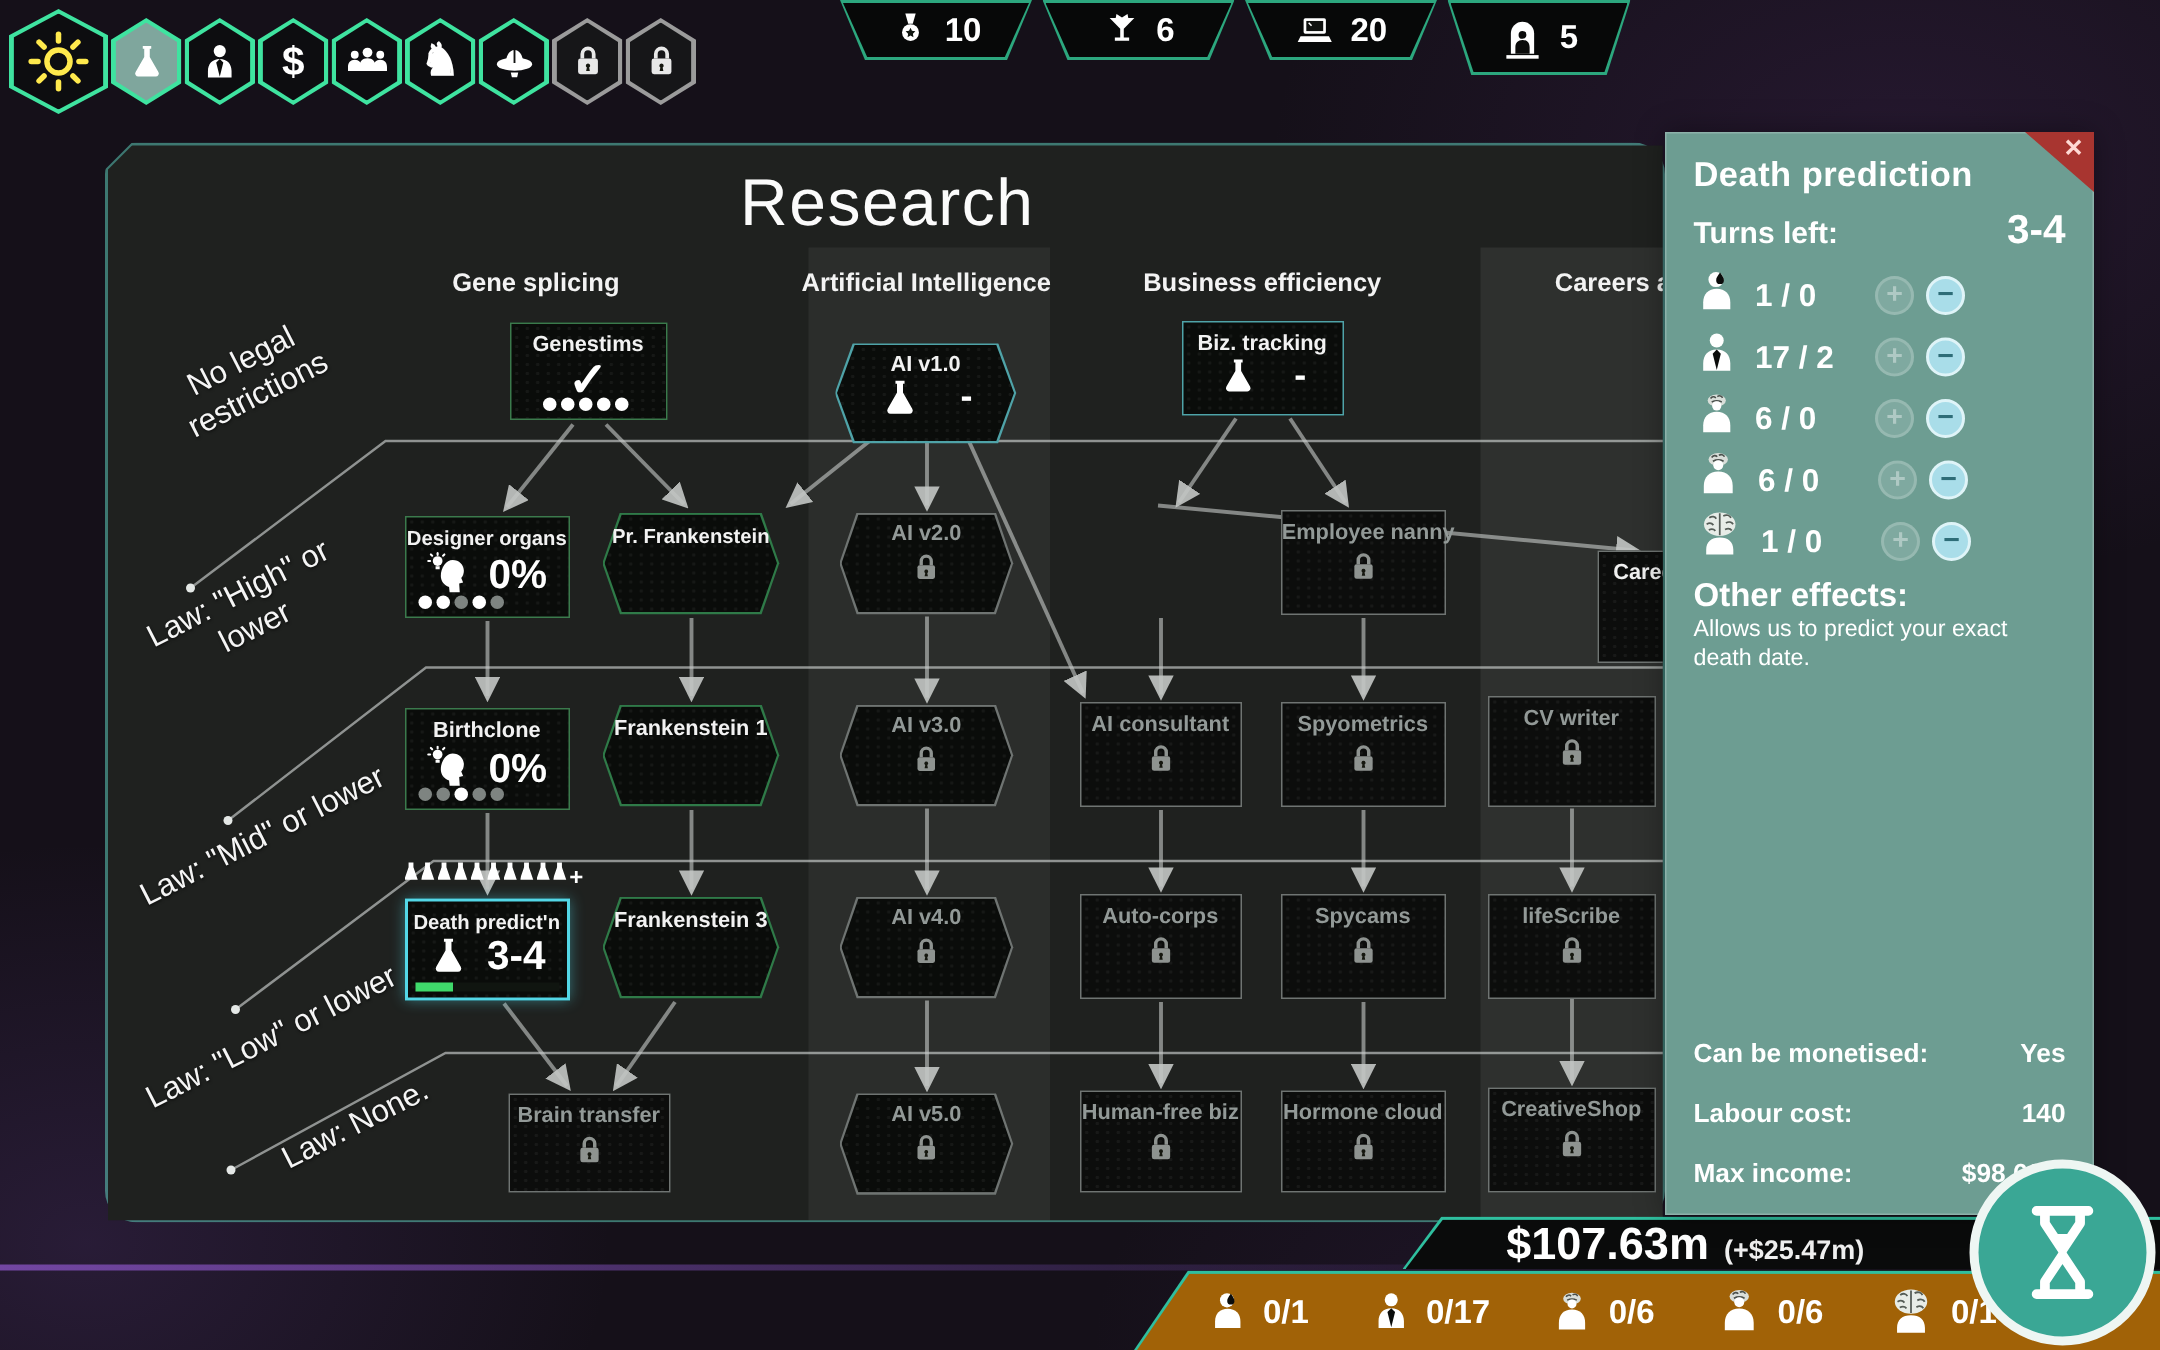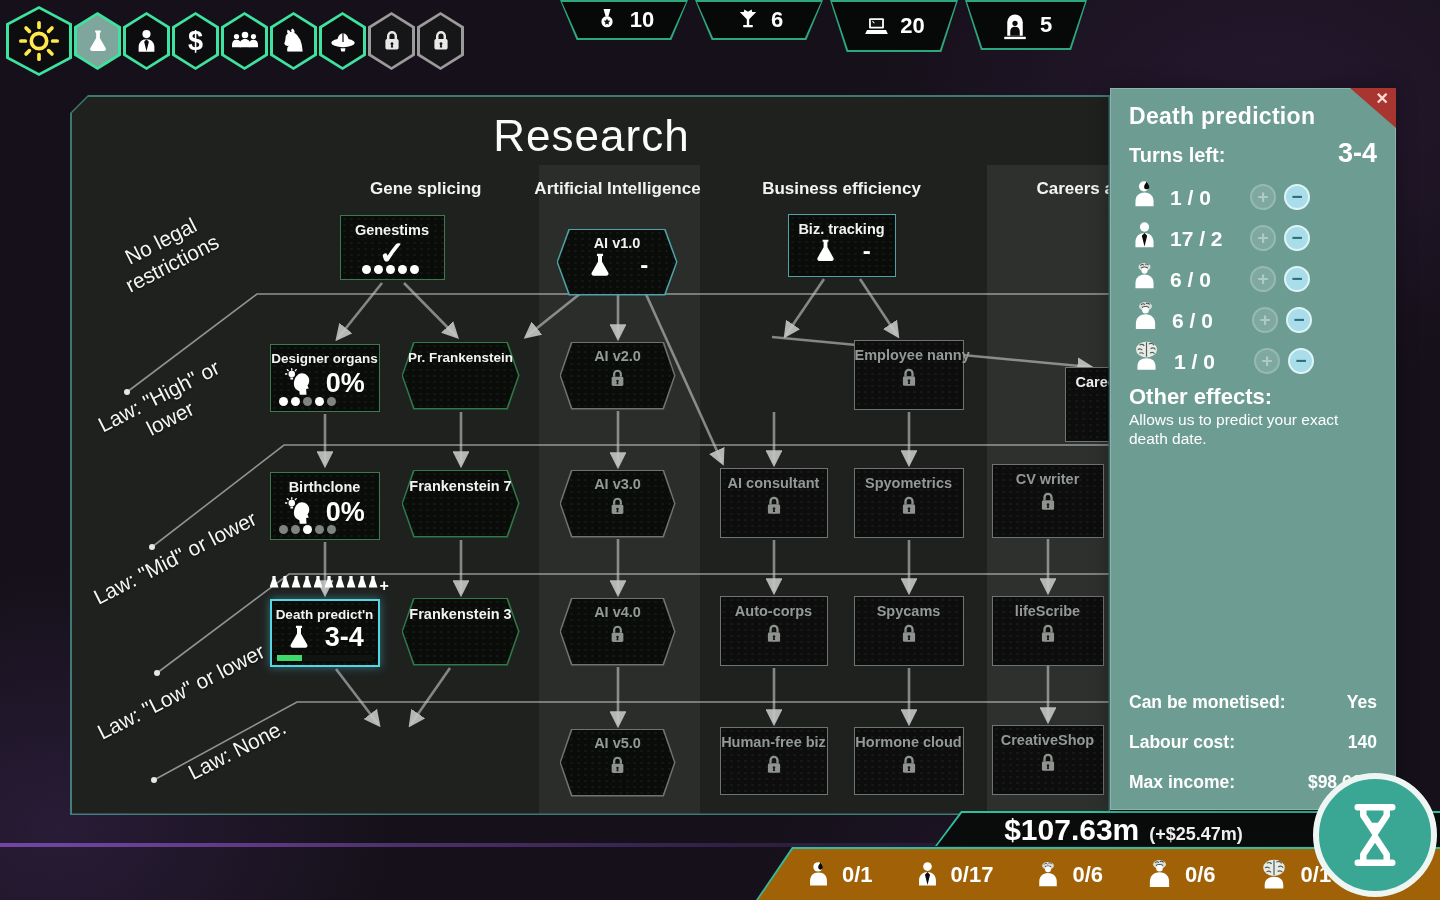--- a/index.html
+++ b/index.html
@@ -30,21 +30,21 @@
   
   .badges{left:560px;top:0;display:flex;gap:7px;z-index:40;align-items:flex-start;}
   .badge{position:relative;clip-path:polygon(0 0,100% 0,87% 100%,13% 100%);background:#2ca77e;}
   .badge .inner{position:absolute;inset:2px;clip-path:polygon(0 0,100% 0,87% 100%,13% 100%);
     background:#070808;display:flex;align-items:center;justify-content:center;gap:10px;}
   .badge .val{font-size:22px;font-weight:bold;color:#fff;}
 
   
   .rpanel-wrap{left:70px;top:95px;width:1040px;height:720px;z-index:10;
     background:rgba(95,205,185,.55);
-    clip-path:polygon(18px 0,100% 0,100% 100%,0 100%,0 18px);}
+    clip-path:polygon(18px 0,100% 0,100% 100%,0 100%,0 18px);border-radius:21px;}
   .rpanel{position:absolute;inset:1.5px;clip-path:polygon(17px 0,100% 0,100% 100%,0 100%,0 17px);
     background:#1f211f;overflow:hidden;}
   .stripe{position:absolute;top:68px;bottom:0;background:rgba(255,255,255,.055);}
   .rtitle{position:absolute;left:0;top:14px;width:1040px;text-align:center;
     font-size:44px;letter-spacing:1px;color:#fbfbfb;font-weight:400;}
   .colhead{position:absolute;top:82px;font-size:17px;font-weight:bold;color:#f3f3f3;white-space:nowrap;}
   .tier{position:absolute;color:#f5f5f5;font-size:21px;line-height:1.2;text-align:center;
     transform:rotate(-27deg);text-shadow:0 1px 2px rgba(0,0,0,.6);white-space:pre-line;}
 
   
@@ -307,21 +307,21 @@
     </div>
   </div>
   <div class="badge" style="width:128px;height:40px">
     <div class="inner">
       <svg class="ic" width="26" height="26" style="color:#fff">
           <use href="#i-cocktail"></use>
         </svg>
       <span class="val">6</span>
     </div>
   </div>
-  <div class="badge" style="width:128px;height:52px">
+  <div class="badge" style="width:128px;height:40px">
     <div class="inner">
       <svg class="ic" width="27" height="27" style="color:#fff">
           <use href="#i-laptop"></use>
         </svg>
       <span class="val">20</span>
     </div>
   </div>
   <div class="badge" style="width:122px;height:50px">
     <div class="inner">
       <svg class="ic" width="30" height="30" style="color:#fff">
@@ -332,21 +332,21 @@
   </div>
 </div>
 
 <div class="abs rpanel-wrap">
 <div class="rpanel">
   <div class="stripe" style="left:467px;width:161px"></div>
   <div class="stripe" style="left:915px;width:125px;background:rgba(255,255,255,.07)"></div>
 
   <div class="rtitle">Research</div>
 
-  <div class="colhead" style="left:230px;width:180px;text-align:right">Gene splicing</div>
+  <div class="colhead" style="left:230px;width:180px;text-align:left">Gene splicing</div>
   <div class="colhead" style="left:446px;width:200px;text-align:center">Artificial Intelligence</div>
   <div class="colhead" style="left:670px;width:200px;text-align:center">Business efficiency</div>
   <div class="colhead" style="left:965px">Careers a</div>
 
   <div class="tier" style="left:12px;top:130px;width:165px">No legal restrictions</div>
   <div class="tier" style="left:5px;top:285px;width:175px">Law: "High" or lower</div>
   <div class="tier" style="left:-12px;top:448px;width:230px">Law: "Mid" or lower</div>
   <div class="tier" style="left:-6px;top:582px;width:230px">Law: "Low" or lower</div>
   <div class="tier" style="left:95px;top:640px;width:140px">Law: None.</div>
 
@@ -456,28 +456,36 @@
       <svg class="ic" width="28" height="28" style="color:#fff">
             <use href="#i-flask"></use>
           </svg>
       <span class="nd-big">3-4</span>
     </div>
     <div class="progress">
           <div class="fill" style="width:27%"></div>
         </div>
   </div>
 
+  <div class="node rect locked" style="left:267px;top:632px;width:108px;height:66px">
+    <div class="nd-title">Brain transfer</div>
+    <div class="nd-lock">
+          <svg class="ic" width="24" height="24" style="color:#8e9390">
+            <use href="#i-lock"></use>
+          </svg>
+        </div>
+  </div>
 
   <div class="node hex" style="left:330px;top:245px;width:118px;height:68px">
     <div class="hexin"></div>
     <div class="nd-title" style="padding-top:8px;font-size:13.5px">Pr. Frankenstein</div>
   </div>
   <div class="node hex" style="left:330px;top:373px;width:118px;height:68px">
     <div class="hexin"></div>
-    <div class="nd-title" style="padding-top:8px">Frankenstein 7</div>
+    <div class="nd-title" style="padding-top:8px">Frankenstein 1</div>
   </div>
   <div class="node hex" style="left:330px;top:501px;width:118px;height:68px">
     <div class="hexin"></div>
     <div class="nd-title" style="padding-top:8px">Frankenstein 3</div>
   </div>
 
   <div class="node hex teal" style="left:485px;top:132px;width:121px;height:67px">
     <div class="hexin"></div>
     <div class="nd-title">AI v1.0</div>
     <div class="nd-row" style="padding:0 16px">

